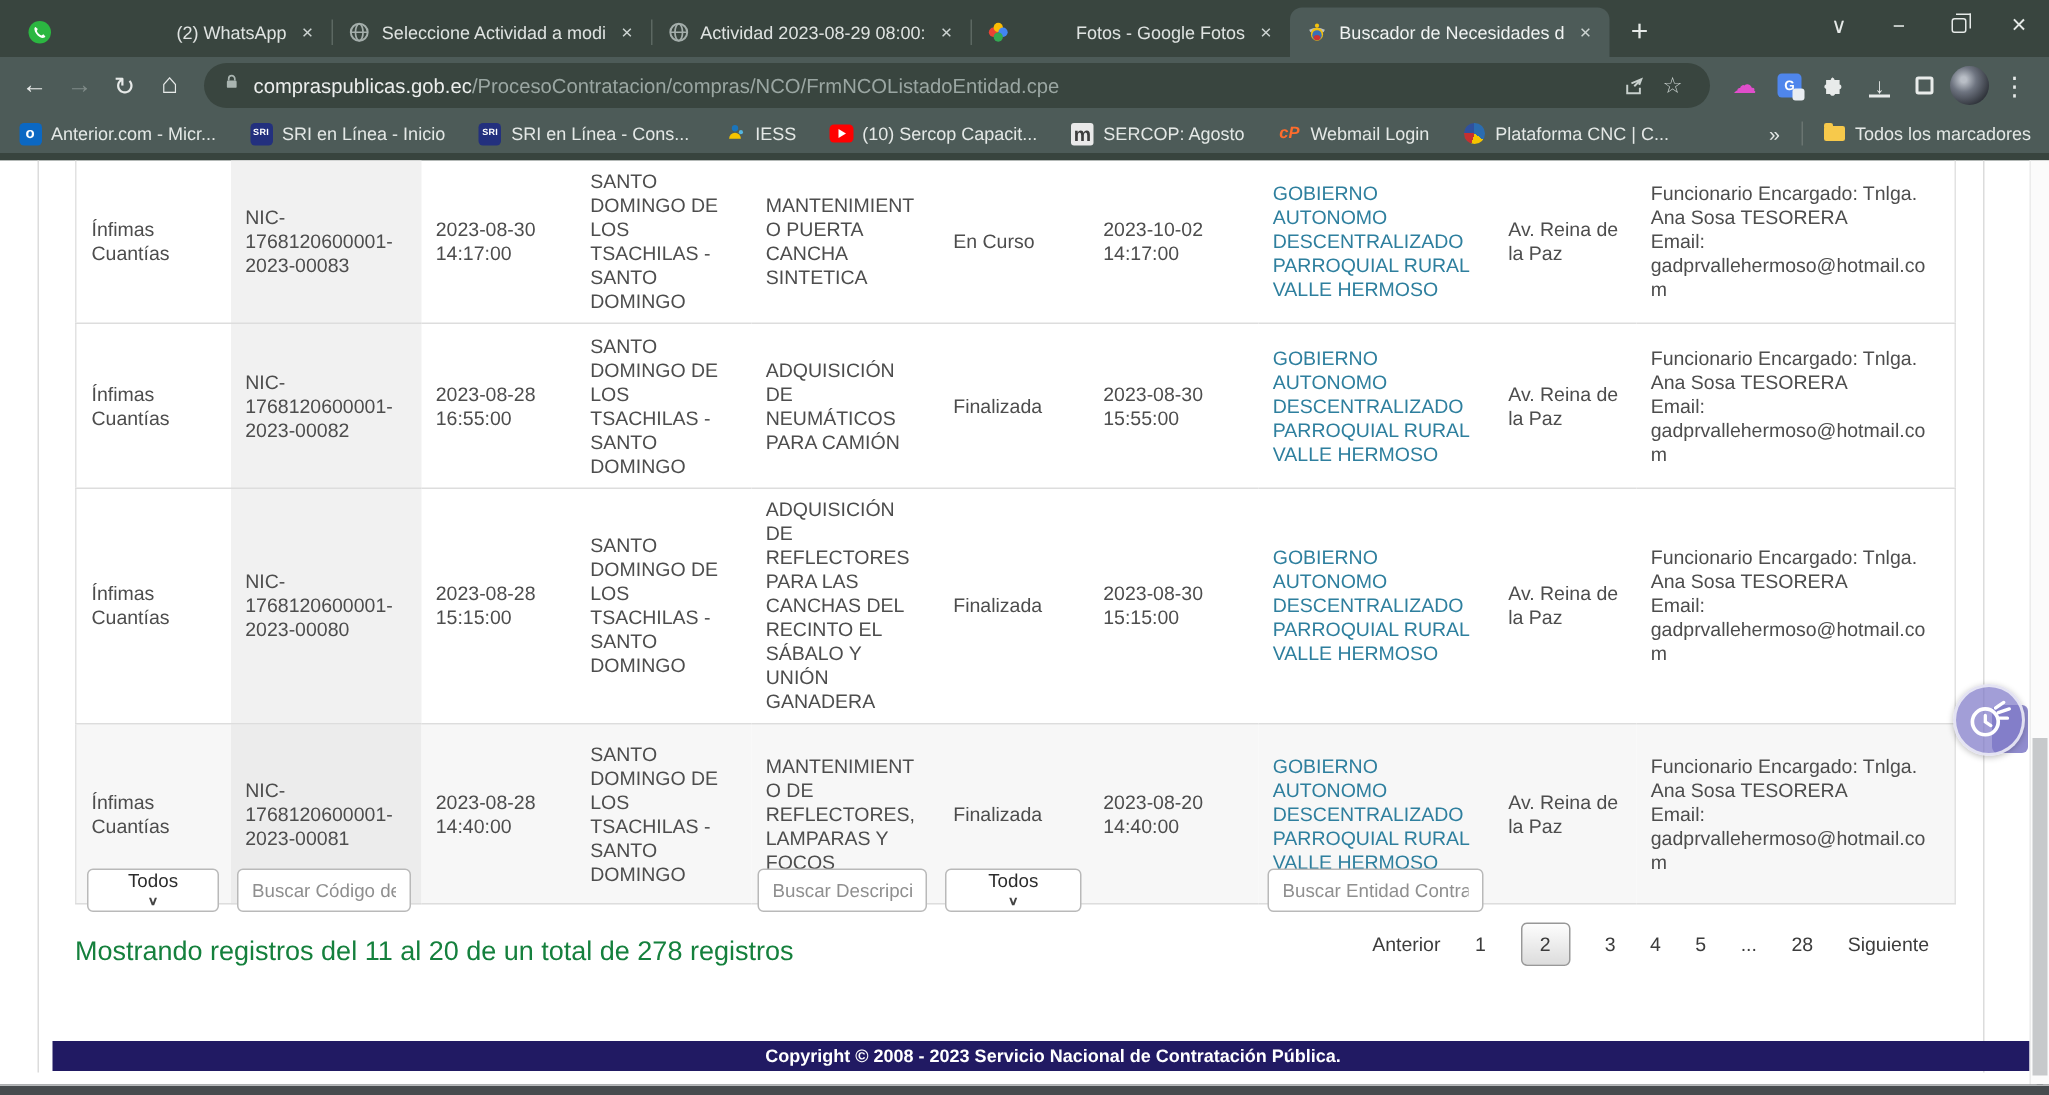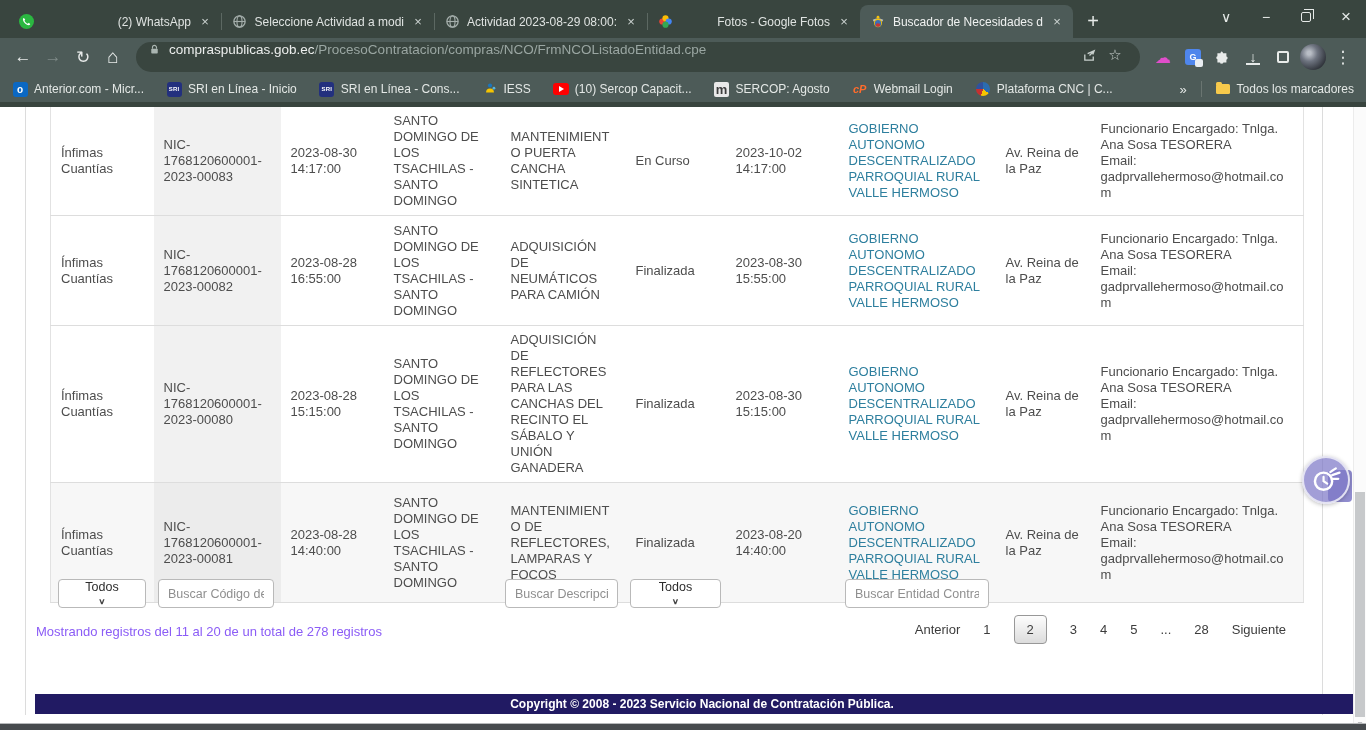--- a/index.html
+++ b/index.html
@@ -22,21 +22,21 @@
   .ico-crest { width:14px; height:15px; }
   .newtab { width:28px; height:28px; margin:0 0 2px 6px; color:#e6eae8; font-size:20px; line-height:26px; text-align:center; border-radius:50%; }
   .wincontrols { margin-left:auto; display:flex; align-self:flex-start; }
   .winbtn { width:40px; height:34px; display:flex; align-items:center; justify-content:center; color:#e6eae8; font-size:14px; }
   .winbtn .restore-box { width:10px; height:10px; border:1.5px solid #e6eae8; border-radius:2px; position:relative; }
   .winbtn .restore-box::before { content:""; position:absolute; left:2px; bottom:2px; width:9px; height:9px; border-top:1.5px solid #e6eae8; border-right:1.5px solid #e6eae8; }
 
   .toolbar { display:flex; align-items:center; height:38px; background:#4d5b58; padding:0 8px; }
   .navbtn { width:30px; height:30px; display:flex; align-items:center; justify-content:center; font-size:17px; color:#e7eae9; border-radius:50%; }
   .navbtn.disabled { color:#7f8b88; }
-  .urlpill { flex:1; height:30px; margin:0 8px; background:#39453f; border-radius:15px; display:flex; align-items:flex-start; padding:0 12px; min-width:0; }
+  .urlpill { flex:1; height:30px; margin:0 8px; background:#39453f; border-radius:15px; display:flex; align-items:center; padding:0 12px; min-width:0; }
   .urltext { flex:1; font-size:13.5px; white-space:nowrap; overflow:hidden; margin-left:8px; }
   .urltext .domain { color:#eceeed; }
   .urltext .path { color:#9aa6a2; }
   .pillicon { width:26px; height:26px; display:flex; align-items:center; justify-content:center; color:#c8d0cd; font-size:15px; }
   .extbtn { width:30px; height:30px; display:flex; align-items:center; justify-content:center; color:#e7eae9; font-size:15px; }
   .ext-cloud { color:#e04ecb; font-size:16px; }
   .ext-translate { width:16px; height:16px; background:#4f86ec; border-radius:3px; color:#fff; font-size:9px; font-weight:bold; display:flex; align-items:center; justify-content:center; position:relative; }
   .ext-translate::after { content:""; position:absolute; right:-2px; bottom:-2px; width:8px; height:8px; background:#e9edf1; border-radius:2px; }
   .ext-download { position:relative; color:#e7eae9; font-size:14px; }
   .ext-download .bar { position:absolute; left:8px; right:8px; bottom:7px; height:2px; background:#e7eae9; }
@@ -79,21 +79,21 @@
   .selectbox { display:flex; align-items:center; justify-content:space-between; padding:0 9px; color:#2c2c2c; }
   .selectbox .caret { font-size:10px; color:#444; transform:scaleY(.8); font-weight:bold; }
   input.ctl { padding:0 9px; color:#333; }
   input.ctl::placeholder { color:#8f8f8f; opacity:1; }
   .f-tipo { left:58px; width:88px; }
   .f-codigo { left:158px; width:116px; }
   .f-desc { left:505px; width:113px; }
   .f-estado { left:630px; width:91px; }
   .f-entidad { left:845px; width:144px; }
 
-  .info { position:absolute; left:36px; top:517px; font-size:13px; color:#8b5cf6; }
+  .info { position:absolute; left:50px; top:517px; font-size:18px; color:#15803d; }
   .pagination { position:absolute; top:508px; right:80px; display:flex; align-items:center; gap:23px; font-size:13px; color:#3c3c3c; }
   .pagination .pg { cursor:default; }
   .pagination .current { border:1px solid #989898; border-radius:4px; background:linear-gradient(#fdfdfd,#dcdcdc); padding:6px 12px; }
 
   .site-footer { position:absolute; left:35px; top:587px; width:1334px; height:20px; background:#211a63; color:#fff; font-size:12px; font-weight:bold; display:flex; align-items:center; justify-content:center; }
 
   
   .widget-tab { position:absolute; left:1328px; top:363px; width:24px; height:32px; background:rgba(125,120,198,.85); border-radius:4px; }
   .timer-widget { position:absolute; left:1302px; top:349px; width:48px; height:48px; border-radius:50%; background:rgba(126,121,199,.72); border:2px solid rgba(235,235,245,.9); display:flex; align-items:center; justify-content:center; box-shadow:0 1px 4px rgba(0,0,0,.25); }
 

